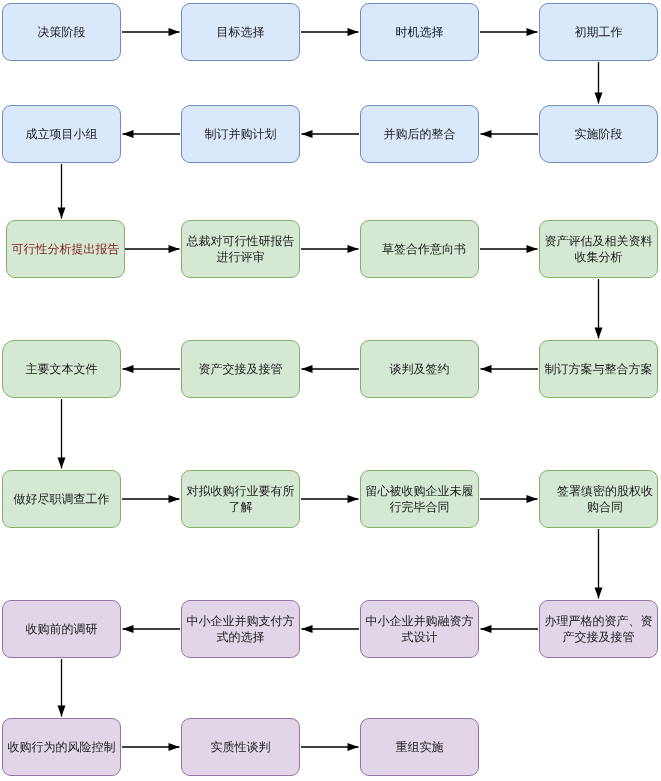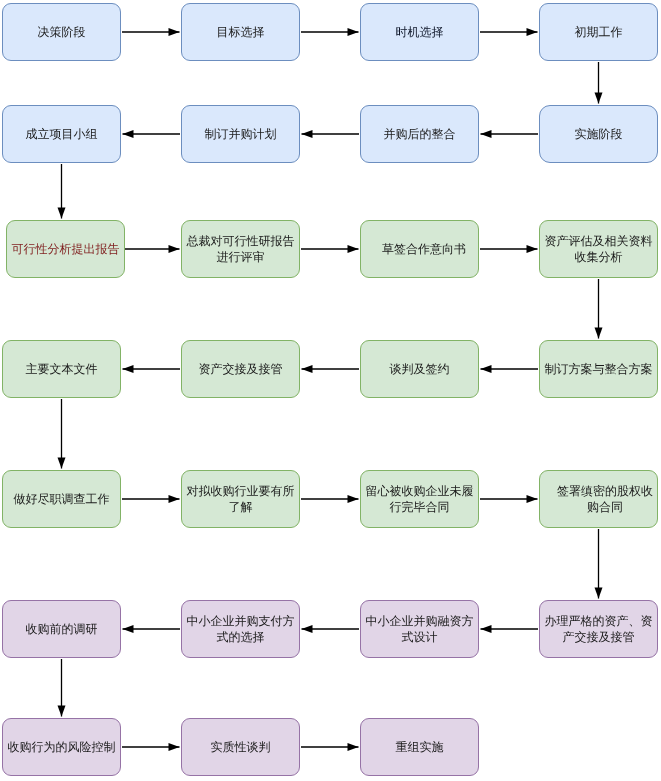--- a/index.html
+++ b/index.html
@@ -102,21 +102,21 @@
     </div>
     <div class="node" style="left: 181px; top: 220px; background: rgb(213, 232, 212); border-color: rgb(130, 179, 102); color: rgb(26, 26, 26);">
       <span>总裁对可行性研报告进行评审</span>
     </div>
     <div class="node" style="left: 360px; top: 220px; background: rgb(213, 232, 212); border-color: rgb(130, 179, 102); color: rgb(26, 26, 26); padding-left: 12px;">
       <span>草签合作意向书</span>
     </div>
     <div class="node" style="left: 539px; top: 220px; background: rgb(213, 232, 212); border-color: rgb(130, 179, 102); color: rgb(26, 26, 26);">
       <span>资产评估及相关资料收集分析</span>
     </div>
-    <div class="node" style="left: 2px; top: 340px; background: rgb(213, 232, 212); border-color: rgb(130, 179, 102); color: rgb(26, 26, 26);">
+    <div class="node" style="left: 2px; top: 340px; background: rgb(213, 232, 212); border-color: rgb(130, 179, 102); color: rgb(26, 26, 26); border-radius: 12px;">
       <span>主要文本文件</span>
     </div>
     <div class="node" style="left: 181px; top: 340px; background: rgb(213, 232, 212); border-color: rgb(130, 179, 102); color: rgb(26, 26, 26);">
       <span>资产交接及接管</span>
     </div>
     <div class="node" style="left: 360px; top: 340px; background: rgb(213, 232, 212); border-color: rgb(130, 179, 102); color: rgb(26, 26, 26);">
       <span>谈判及签约</span>
     </div>
     <div class="node" style="left: 539px; top: 340px; background: rgb(213, 232, 212); border-color: rgb(130, 179, 102); color: rgb(26, 26, 26);">
       <span>制订方案与整合方案</span>

